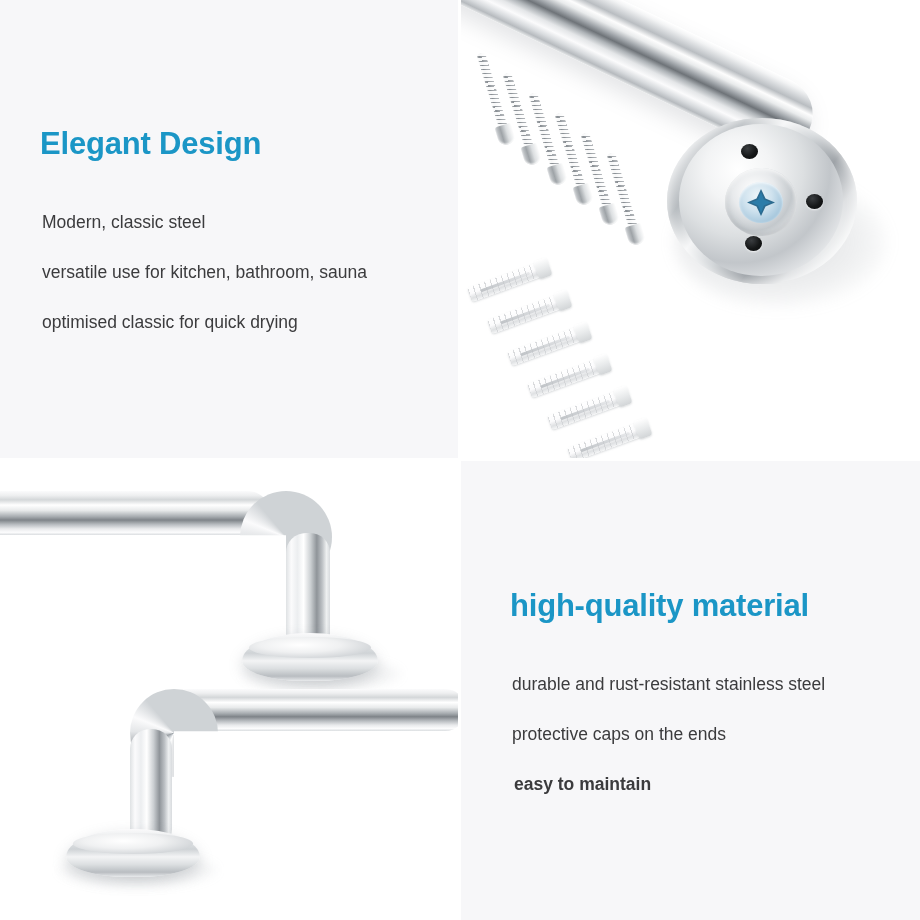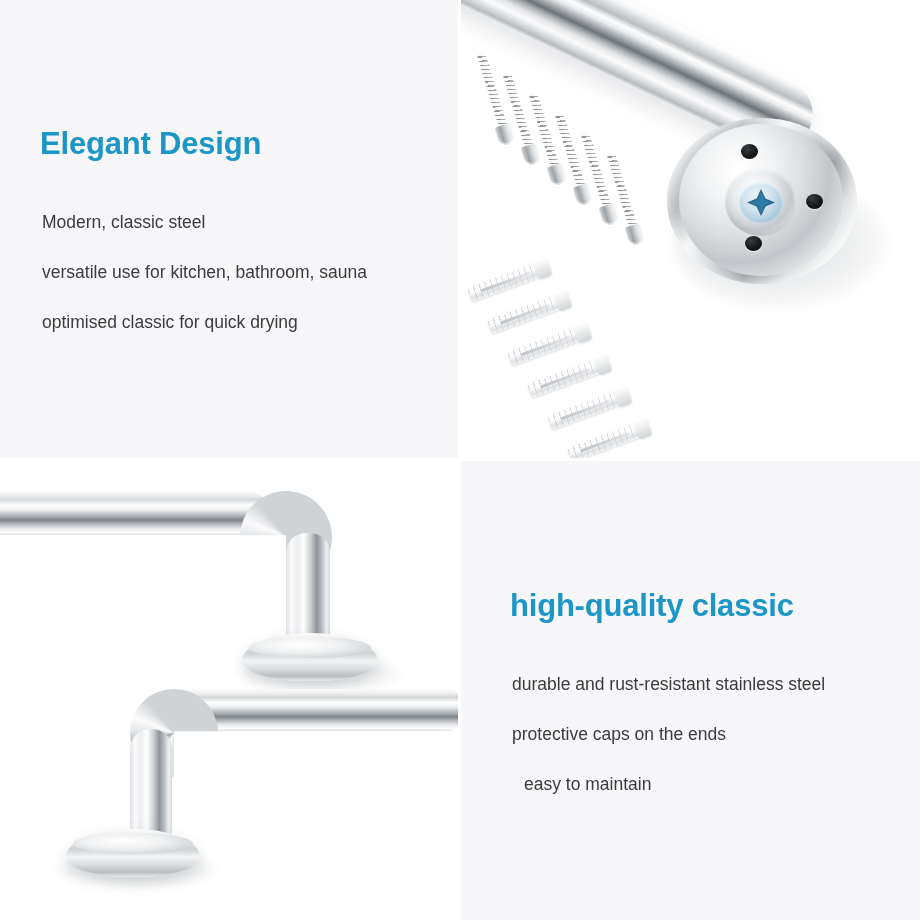--- a/index.html
+++ b/index.html
@@ -49,21 +49,21 @@
   #tl-text { left: 40px; top: 126px; }
   #tl-text .headline { position: absolute; left: 0; top: 0; }
   #tl-text .bullet.b0 { position: absolute; left: 2px; top: 86px; }
   #tl-text .bullet.b1 { position: absolute; left: 2px; top: 136px; }
   #tl-text .bullet.b2 { position: absolute; left: 2px; top: 186px; }
 
   #br-text { left: 510px; top: 588px; }
   #br-text .headline { position: absolute; left: 0; top: 0; }
   #br-text .bullet.b0 { position: absolute; left: 2px; top: 86px; }
   #br-text .bullet.b1 { position: absolute; left: 2px; top: 136px; }
-  #br-text .bullet.b2 { position: absolute; left: 14px; top: 186px; }
+  #br-text .bullet.b2 { position: absolute; left: 4px; top: 186px; font-weight: bold; }
 
   
   #tube-diag {
     position: absolute;
     left: -40px;
     top: -92px;
     width: 430px;
     height: 74px;
     transform: rotate(25.5deg);
     transform-origin: left center;
@@ -383,19 +383,19 @@
       <div class="bar-base" style="left:66px; top:368px; width:134px; height:48px;">
         <div class="bar-base-top"></div>
       </div>
     </div>
 
   </div>
 
   <div class="quad" id="quad-br"></div>
 
   <div class="textblock" id="br-text">
-    <div class="headline">high-quality classic</div>
+    <div class="headline">high-quality material</div>
     <div class="bullet b0">durable and rust-resistant stainless steel</div>
     <div class="bullet b1"> protective caps on the ends</div>
     <div class="bullet b2">easy to maintain</div>
   </div>
 
 </div>
 
 </body></html>

